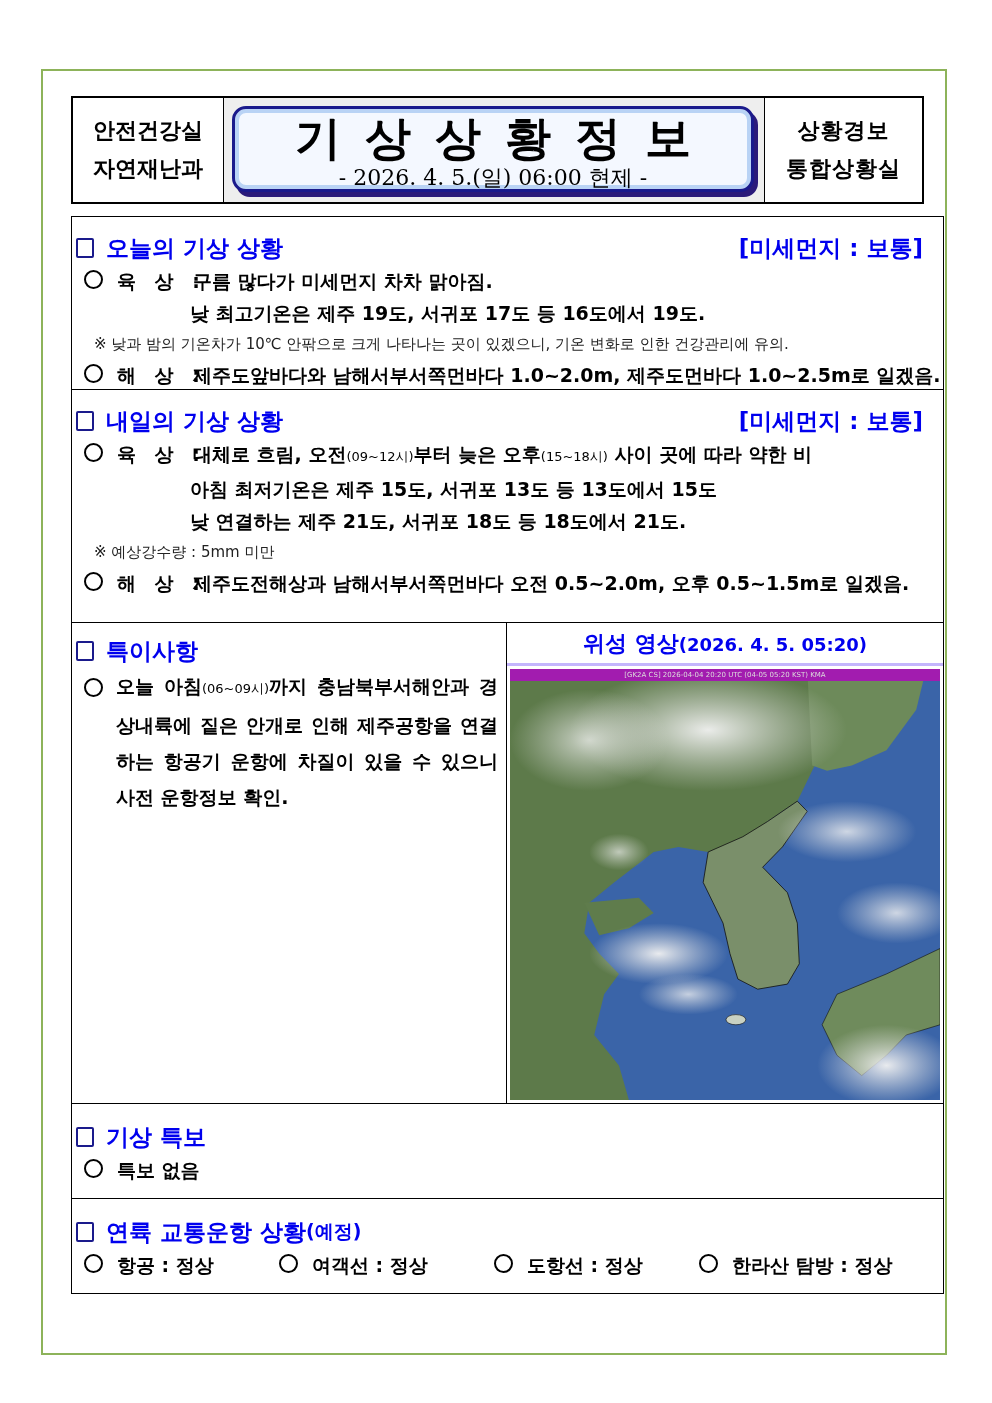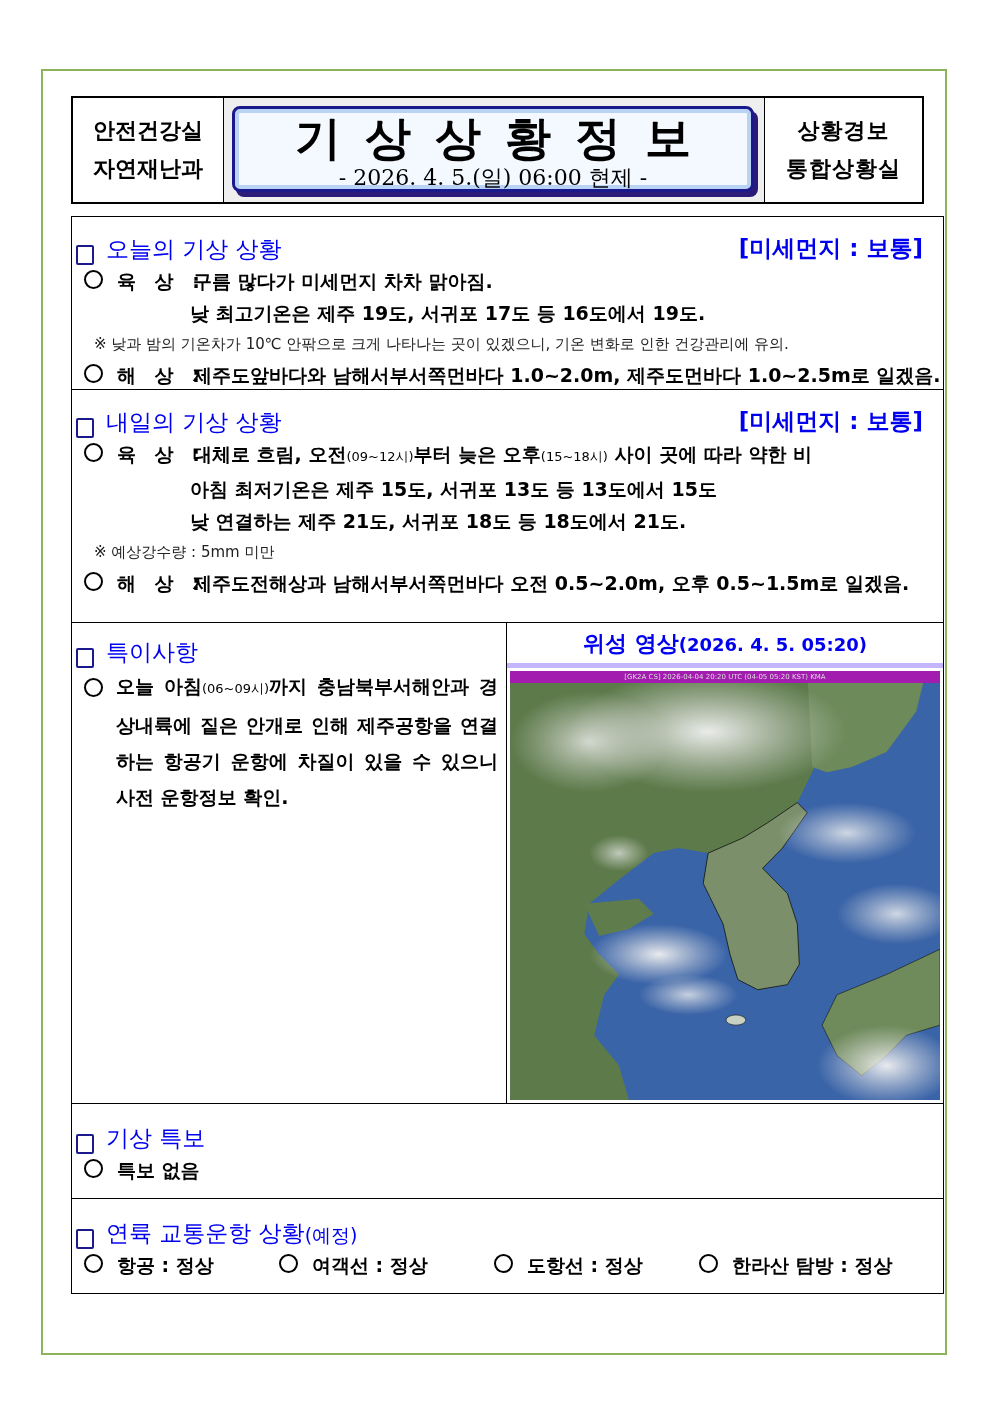--- a/index.html
+++ b/index.html
@@ -5,42 +5,42 @@
     html, body { margin: 0; padding: 0; background: #ffffff; }
     body { width: 992px; height: 1403px; position: relative; font-family: "DejaVu Sans", "Liberation Sans", sans-serif; color: #000; }
     .frame { position: absolute; left: 41px; top: 69px; width: 906px; height: 1286px; border: 2px solid #8db35a; box-sizing: border-box; }
 
     
     .header { position: absolute; left: 71px; top: 96px; width: 853px; height: 108px; border: 2px solid #000; box-sizing: border-box; display: flex; background: #fff; }
     .hdr-left, .hdr-right { display: flex; flex-direction: column; justify-content: center; align-items: center; font-weight: bold; font-size: 22px; line-height: 38px; }
     .hdr-left { width: 150px; border-right: 1px solid #000; }
     .hdr-right { width: 157px; border-left: 1px solid #000; letter-spacing: 1px; }
     .hdr-mid { flex: 1; background: #eeeeee; position: relative; }
-    .title-box { position: absolute; left: 8px; top: 8px; right: 10px; bottom: 10px; border-radius: 8px; background: #f4f8ff; border: 3px solid #1a1a8c; box-shadow: 4px 5px 0 #2b1a7a, inset 0 0 0 4px #b9d3f5; text-align: center; }
+    .title-box { position: absolute; left: 8px; top: 8px; right: 10px; bottom: 10px; border-radius: 14px; background: #f4f8ff; border: 3px solid #1a1a8c; box-shadow: 4px 5px 0 #2b1a7a, inset 0 0 0 4px #b9d3f5; text-align: center; }
     .title-main { font-size: 46px; font-weight: bold; letter-spacing: 24px; margin-top: 2px; line-height: 54px; padding-left: 24px; }
     .title-sub { font-family: "DejaVu Serif", "Liberation Serif", serif; font-size: 22px; line-height: 26px; }
 
     
     .table { position: absolute; left: 71px; top: 216px; width: 873px; border: 1px solid #000; box-sizing: border-box; }
     .sec { border-bottom: 1px solid #000; padding: 14px 0 8px 0; position: relative; }
     .sec:last-child { border-bottom: none; }
-    .sec-title { display: flex; align-items: flex-end; font-size: 23px; font-weight: normal; color: #0000ee; height: 34px; padding-left: 4px; }
+    .sec-title { display: flex; align-items: center; font-size: 23px; font-weight: bold; color: #0000ee; height: 34px; padding-left: 4px; }
     .sq { display: inline-block; width: 18px; height: 20px; border: 2px solid #1a1a8c; border-radius: 2px; margin-right: 12px; box-sizing: border-box; }
     .pm { position: absolute; right: 20px; top: 16px; font-size: 23px; font-weight: bold; color: #0000ee; }
     .line { font-size: 19px; font-weight: bold; line-height: 32px; padding-left: 12px; white-space: nowrap; }
     .circ { display: inline-block; width: 15px; height: 15px; border: 2px solid #000; border-radius: 50%; margin-right: 14px; vertical-align: -1px; }
     .lbl { display: inline-block; width: 76px; letter-spacing: 6px; }
     .indent { padding-left: 118px; }
     .note { font-size: 15px; font-weight: normal; color: #222; line-height: 30px; padding-left: 22px; white-space: nowrap; }
     .small { font-size: 13px; font-weight: normal; }
 
     .split { display: flex; border-bottom: 1px solid #000; height: 480px; }
     .split-left { width: 434px; border-right: 1px solid #000; padding-top: 2px; }
     .split-right { flex: 1; display: flex; flex-direction: column; }
-    .sat-title { height: 40px; border-bottom: 5px solid #c4b5fd; text-align: center; font-size: 22px; font-weight: bold; color: #0000ee; line-height: 42px; }
+    .sat-title { height: 40px; border-bottom: 3px solid #c4b5fd; text-align: center; font-size: 22px; font-weight: bold; color: #0000ee; line-height: 42px; }
     .sat-title .st-date { font-size: 18px; }
     .sat-img { flex: 1; margin: 3px 3px 3px 3px; position: relative; overflow: hidden; background: #2f5fa0; }
     .sat-cap { position: absolute; left: 0; right: 0; top: 0; height: 12px; background: #a21caf; color: #ddd; font-size: 7px; line-height: 12px; text-align: center; font-family: "DejaVu Sans", sans-serif; }
     .para { font-size: 19px; font-weight: bold; line-height: 36px; padding-left: 12px; padding-right: 8px; }
     .para-body { padding-left: 32px; text-align: justify; }
 
     .transport { display: flex; font-size: 19px; font-weight: bold; line-height: 32px; padding-left: 12px; }
     .transport .t-item { white-space: nowrap; }
   </style>
 </head>

